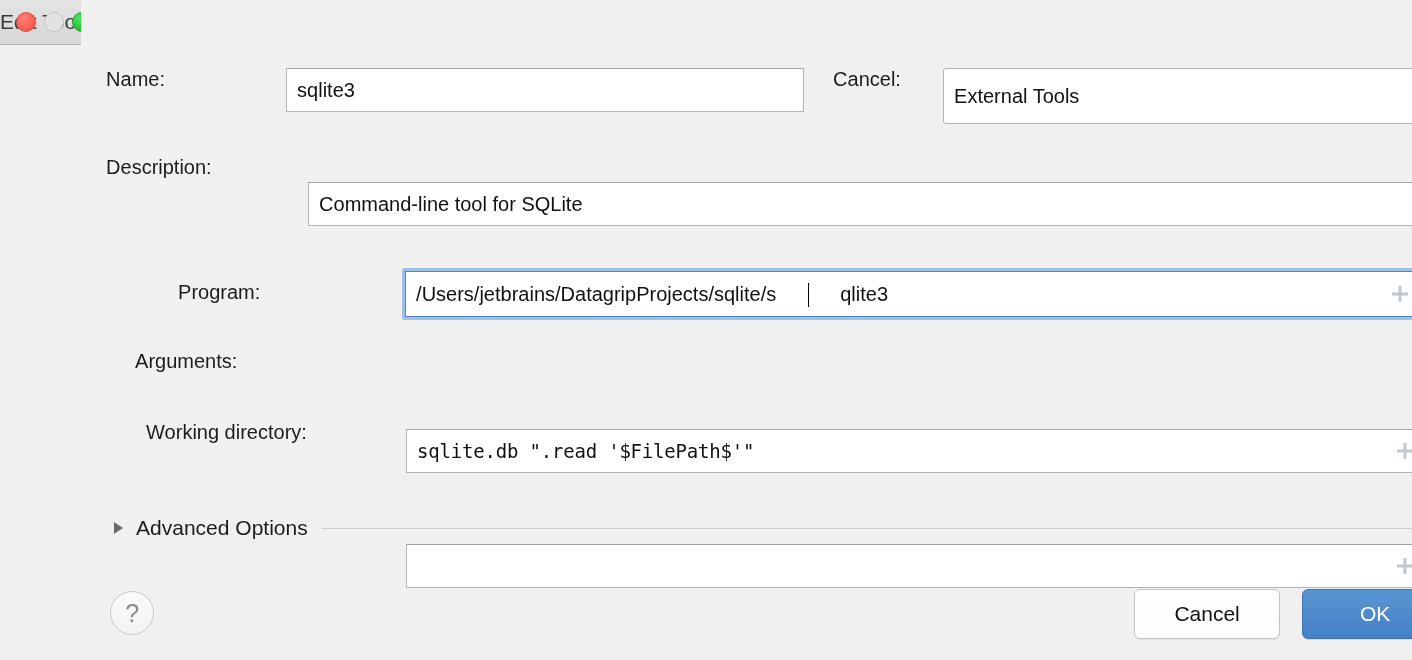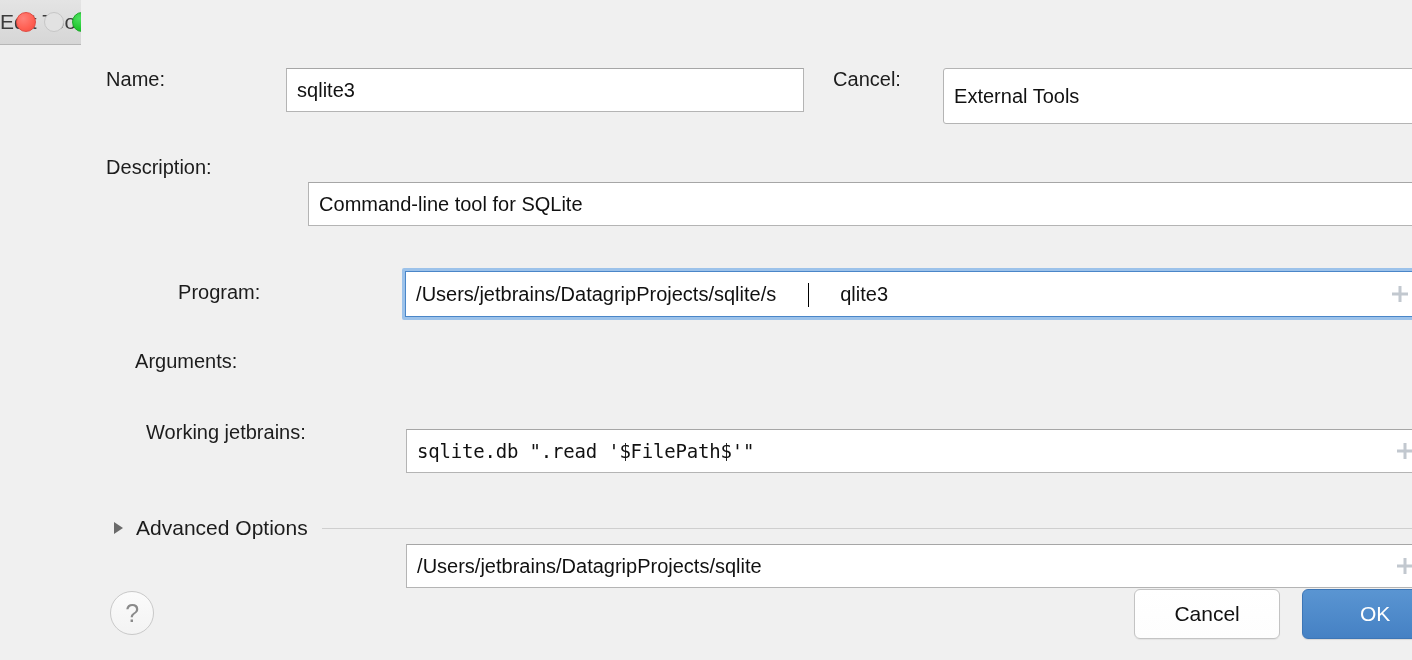--- a/index.html
+++ b/index.html
@@ -338,24 +338,23 @@
           <svg width="24" height="24" viewBox="0 0 24 24" aria-hidden="true">
             <path d="M13 3 h8 v8 l-3 -3 l-2 2 l-2 -2 l2 -2 Z" fill="#c2c8cf"></path>
             <path d="M11 21 H3 v-8 l3 3 l2 -2 l2 2 l-2 2 Z" fill="#c2c8cf"></path>
             <rect x="10" y="10.6" width="5" height="2.8" fill="#c2c8cf" transform="rotate(-45 12.5 12)"></rect>
           </svg>
         </span>
       </span>
     </div>
 
     <div class="row" style="left:65px; top:421px;">
-      <span class="label">Working jetbrains:</span>
+      <span class="label">Working directory:</span>
     </div>
     <div class="field" style="left:325px; top:412px; width:1062px; height:44px;">
-      <span class="val">/Users/jetbrains/DatagripProjects/sqlite</span>
       <span class="field-icons">
         <span class="ficon">
           <svg width="24" height="24" viewBox="0 0 24 24" aria-hidden="true">
             <rect x="10.5" y="4" width="3" height="16" fill="#c2c8cf"></rect>
             <rect x="4" y="10.5" width="16" height="3" fill="#c2c8cf"></rect>
           </svg>
         </span>
         <span class="ficon">
           <svg width="26" height="24" viewBox="0 0 26 24" aria-hidden="true">
             <path d="M2 5 h8 l2 3 h9 v2 H7 L3 20 H2 Z" fill="#c2c8cf"></path>

